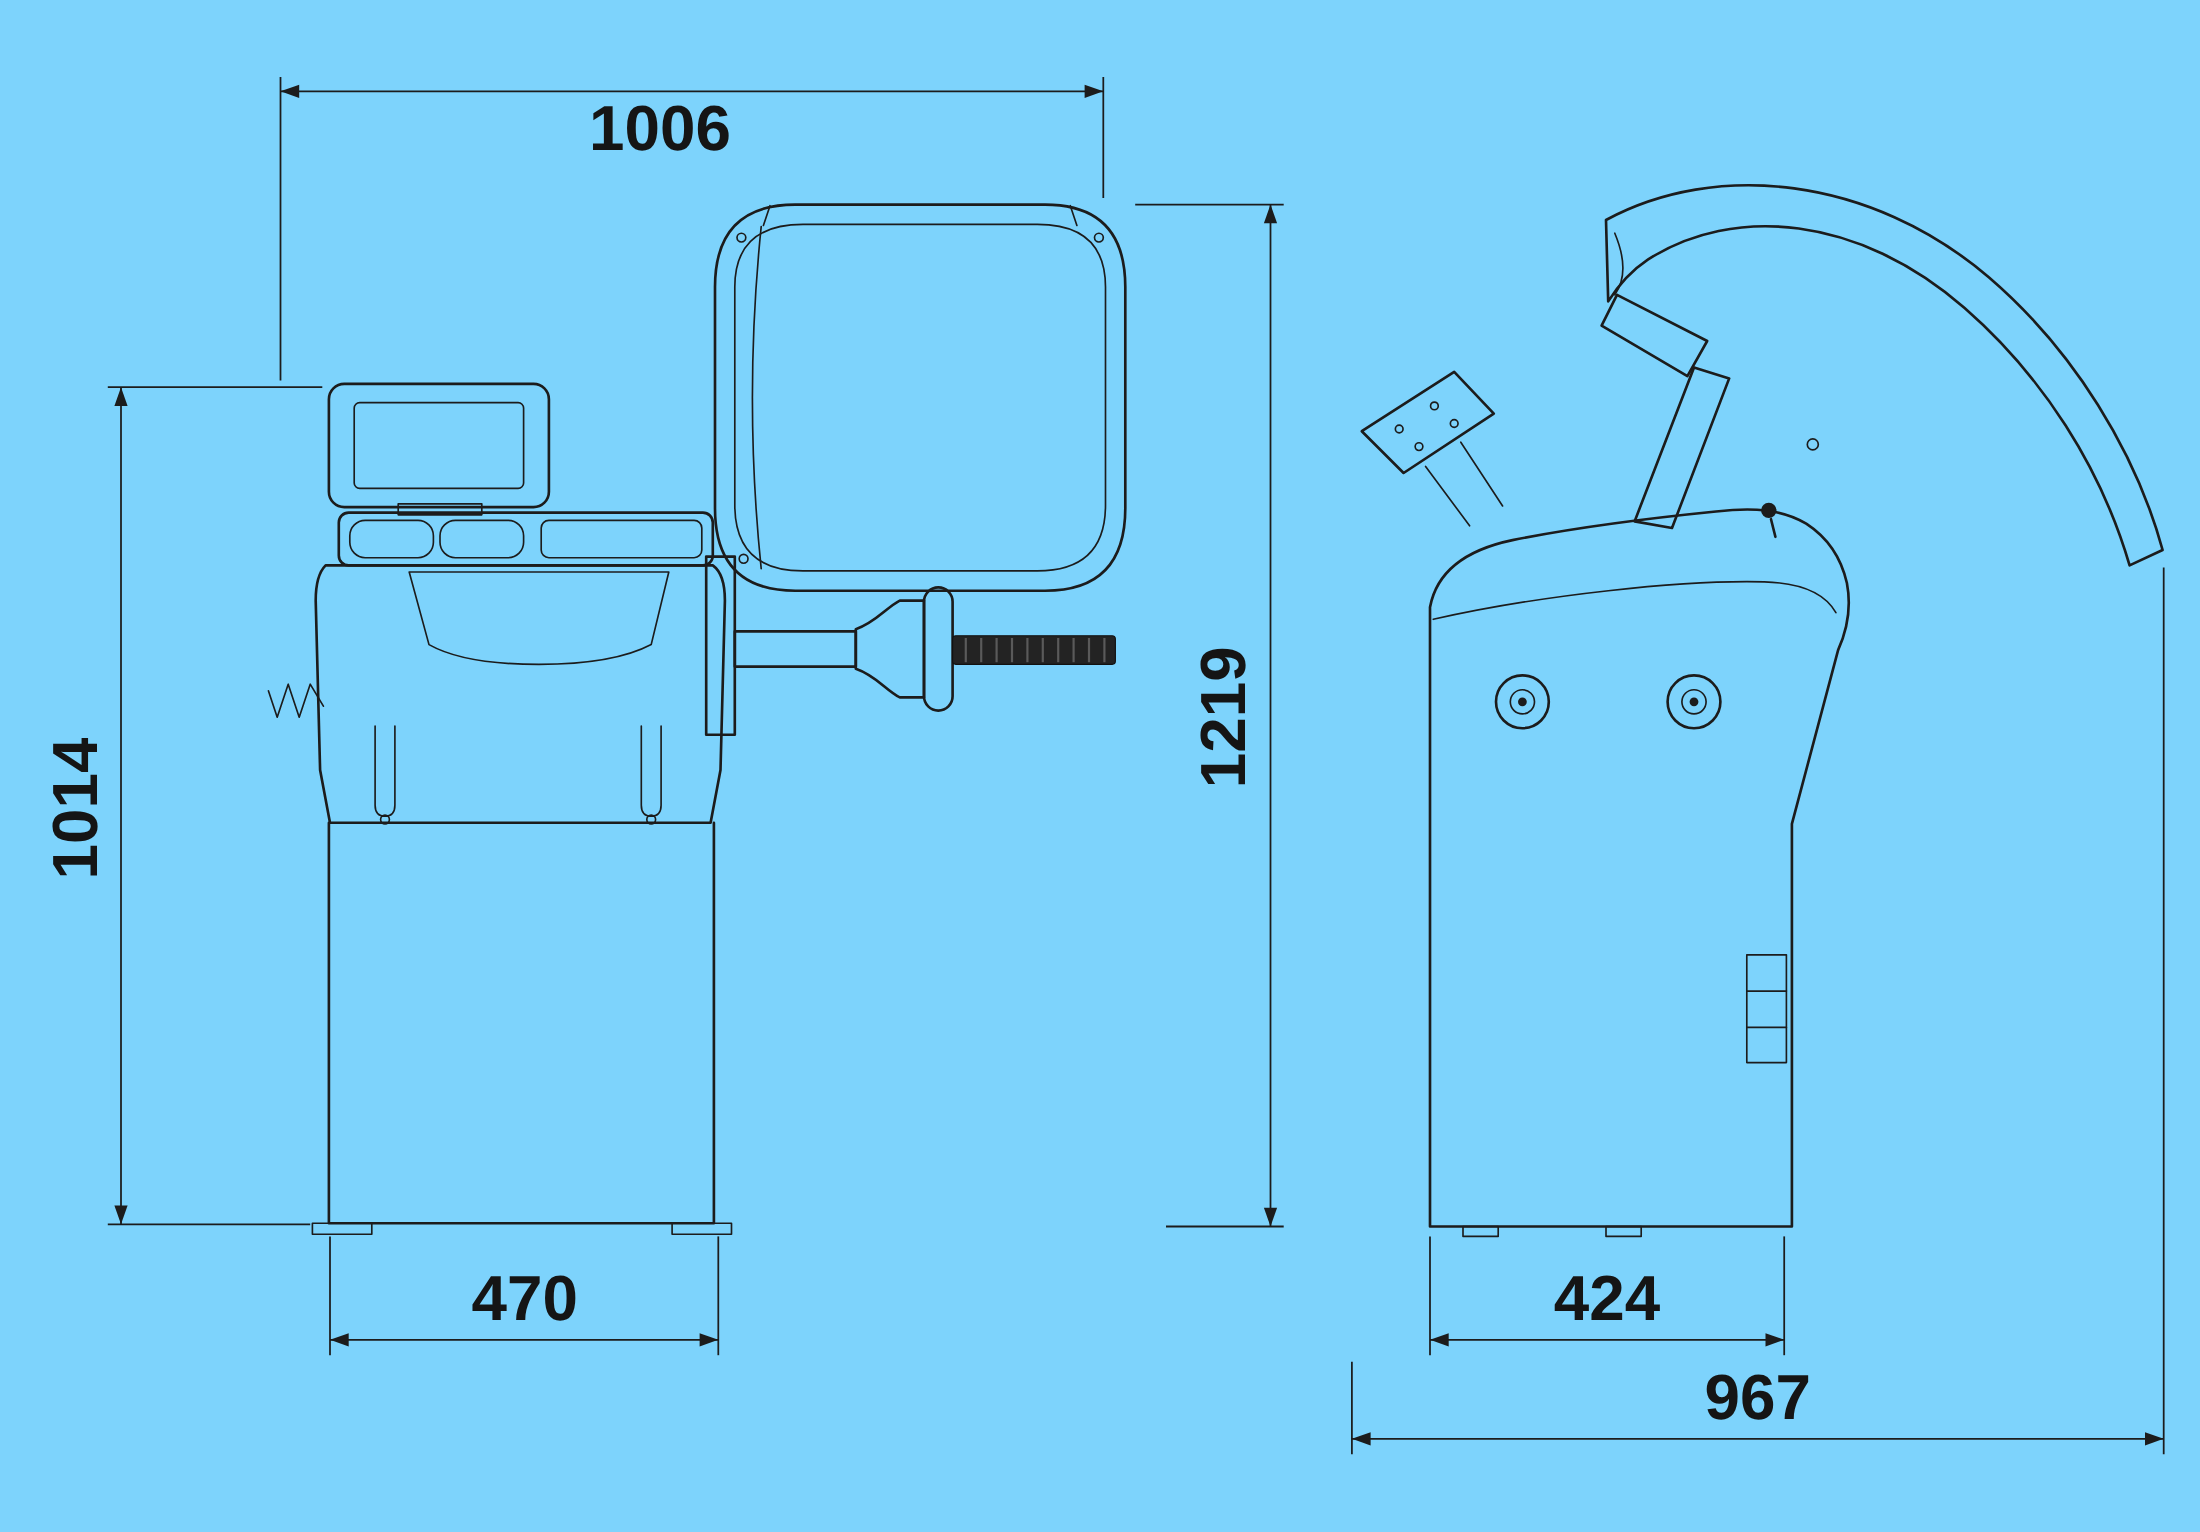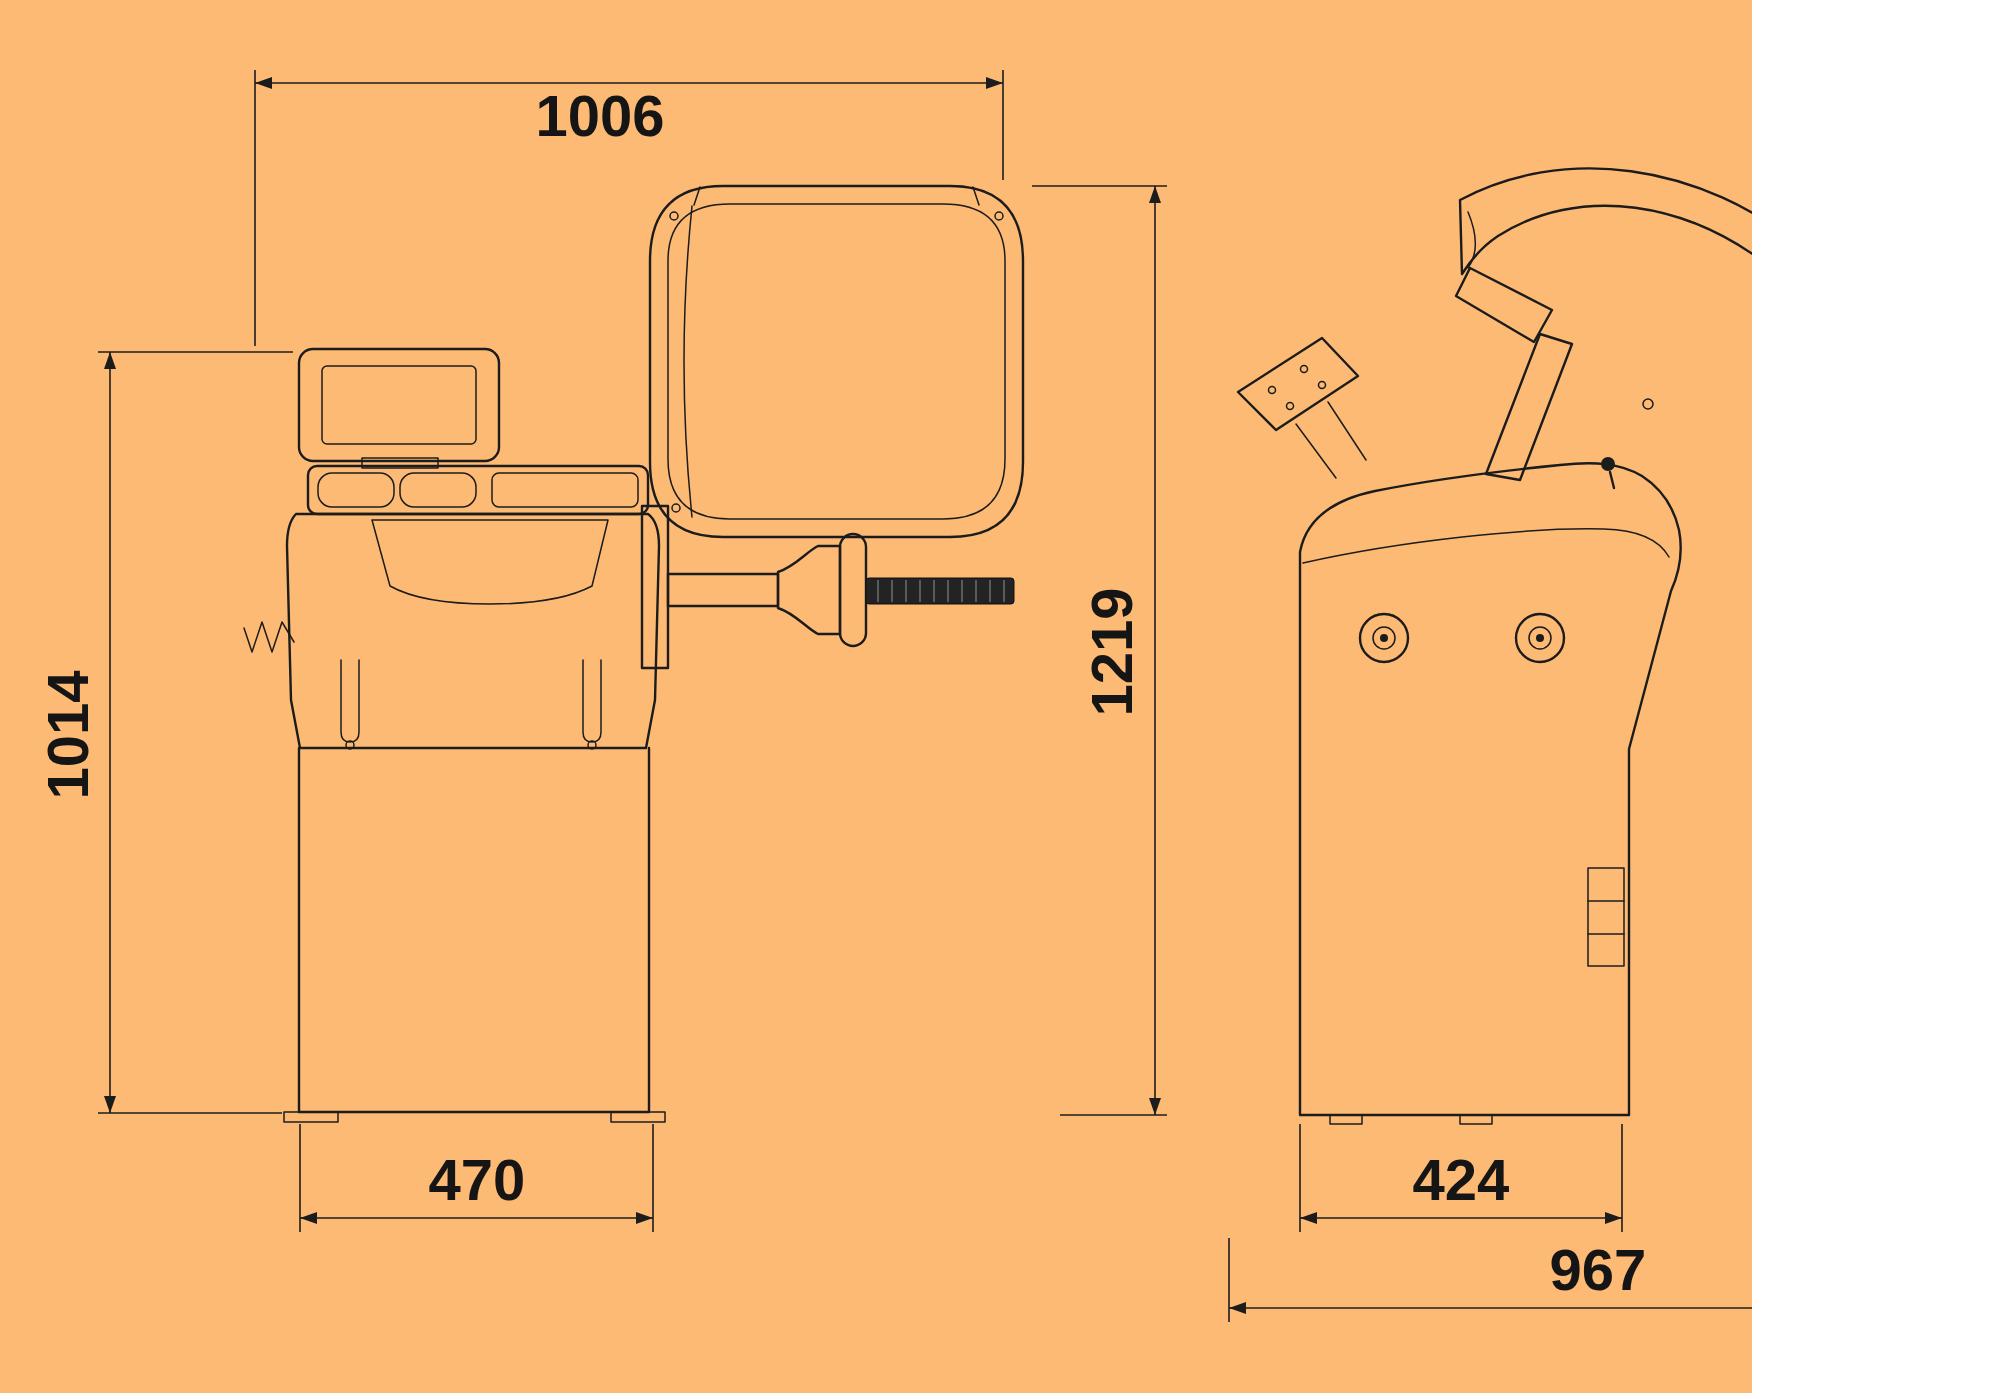--- a/index.html
+++ b/index.html
@@ -1,16 +1,16 @@
 <!DOCTYPE html>
 <html><head>
 <meta charset="utf-8">
 <style>
   html,body{margin:0;padding:0;background:#ffffff;}
-  .canvas{position:relative;width:1752px;height:1393px;background:#fdba74;overflow:hidden;}
+  .canvas{position:relative;width:2000px;height:1393px;background:#7dd3fc;overflow:hidden;}
   svg{display:block;}
   .ln{fill:none;stroke:#1c1c1c;stroke-width:2.4;stroke-linejoin:round;stroke-linecap:round;}
   .lnthin{fill:none;stroke:#1c1c1c;stroke-width:1.5;stroke-linejoin:round;stroke-linecap:round;}
   .dim{fill:none;stroke:#1c1c1c;stroke-width:1.6;stroke-linecap:butt;}
   .arr{fill:#1c1c1c;stroke:none;}
   .solid{fill:#232323;stroke:#111;stroke-width:1;}
   .thread{stroke:#5a5a5a;stroke-width:2;}
   .dot{fill:#1c1c1c;stroke:none;}
   .dimtxt{font-family:"Liberation Sans",sans-serif;font-size:58px;font-weight:600;fill:#151515;}
 </style>

